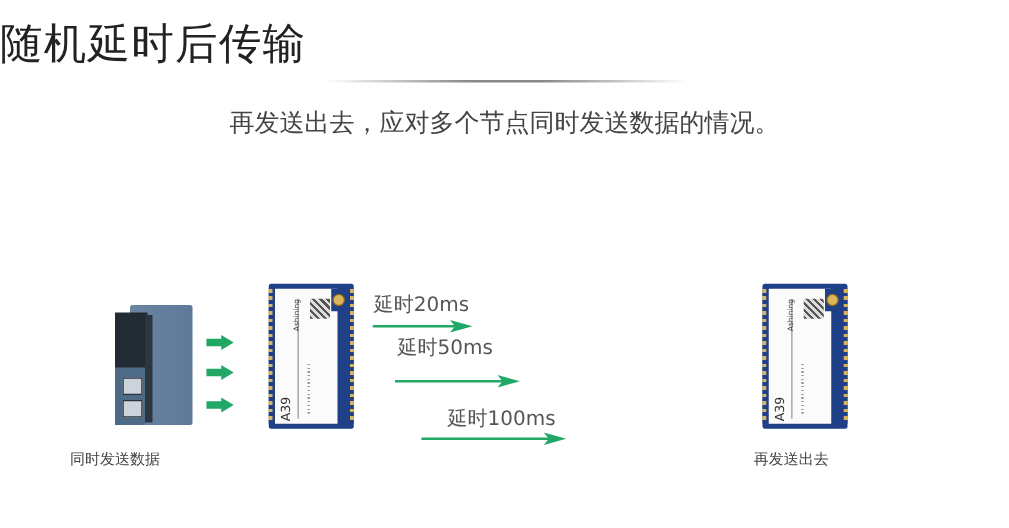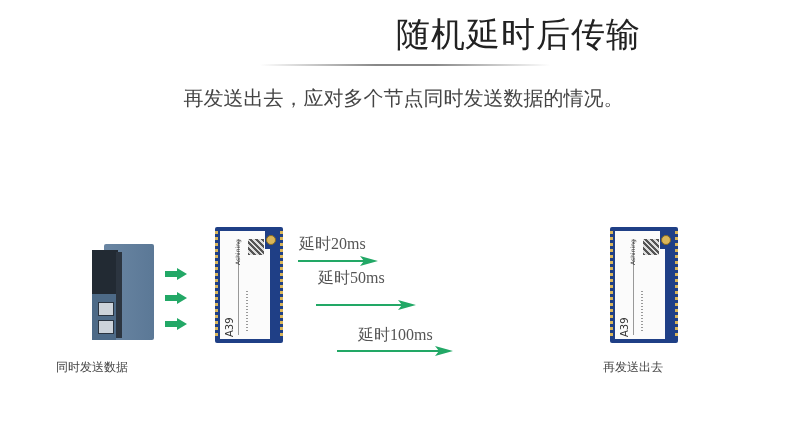--- a/index.html
+++ b/index.html
@@ -1,18 +1,18 @@
 <!DOCTYPE html>
 <html><head>
 <meta charset="utf-8">
 <style>
   html, body { margin:0; padding:0; background:#ffffff; }
   body { width:807px; height:422px; position:relative; overflow:hidden;
          font-family:"DejaVu Sans", "Liberation Sans", sans-serif; color:#333; }
-  .title { position:absolute; left:0; width:641px; top:12px; text-align:right;
+  .title { position:absolute; left:0; width:641px; top:12px; text-align:left;
            font-size:34px; color:#222; letter-spacing:1px; font-weight:500; }
   .title-rule { position:absolute; left:260px; width:290px; top:64px; height:2px;
                 background:linear-gradient(90deg, rgba(0,0,0,0) 0%, #888 40%, #888 60%, rgba(0,0,0,0) 100%); }
   .desc { position:absolute; left:0; width:807px; top:84px; text-align:center;
           font-size:20px; color:#444; line-height:29px; }
   .device { position:absolute; }
   .gateway { left:92px; top:244px; width:62px; height:96px; }
   .gw-body { position:absolute; left:12px; top:0; width:50px; height:96px;
              background:linear-gradient(90deg,#6a86a3,#5b7896); border-radius:2px; }
   .gw-front { position:absolute; left:0; top:8px; width:24px; height:88px;
@@ -33,21 +33,21 @@
                      background:#d9b65a; border:1px solid #8a6b1e; }
   .module .qr { position:absolute; left:28px; top:8px; width:16px; height:16px;
       background:repeating-linear-gradient(45deg,#555 0 2px,#ddd 2px 4px); }
   .module .brand { position:absolute; left:14px; top:34px; font-size:6px; color:#333;
                    transform:rotate(-90deg); transform-origin:left top; white-space:nowrap; }
   .module .model { position:absolute; left:4px; top:106px; font-size:10px; color:#333;
                    transform:rotate(-90deg); transform-origin:left top; white-space:nowrap; }
   .module .line { position:absolute; left:18px; top:8px; width:1px; height:96px; background:#999; }
   .module .fine { position:absolute; left:26px; top:60px; width:2px; height:40px;
       background:repeating-linear-gradient(180deg,#999 0 1px,transparent 1px 3px); }
-  .delay-label { position:absolute; font-size:16px; color:#555; white-space:nowrap;font-family:Liberation Serif, serif; }
+  .delay-label { position:absolute; font-size:16px; color:#555; white-space:nowrap; }
   .delay-arrow { position:absolute; height:10px; }
   .caption { position:absolute; font-size:12px; color:#444; white-space:nowrap; }
 </style>
 </head>
 <body>
 
 <div class="title">随机延时后传输</div>
 <div class="title-rule"></div>
 
 <div class="desc">

